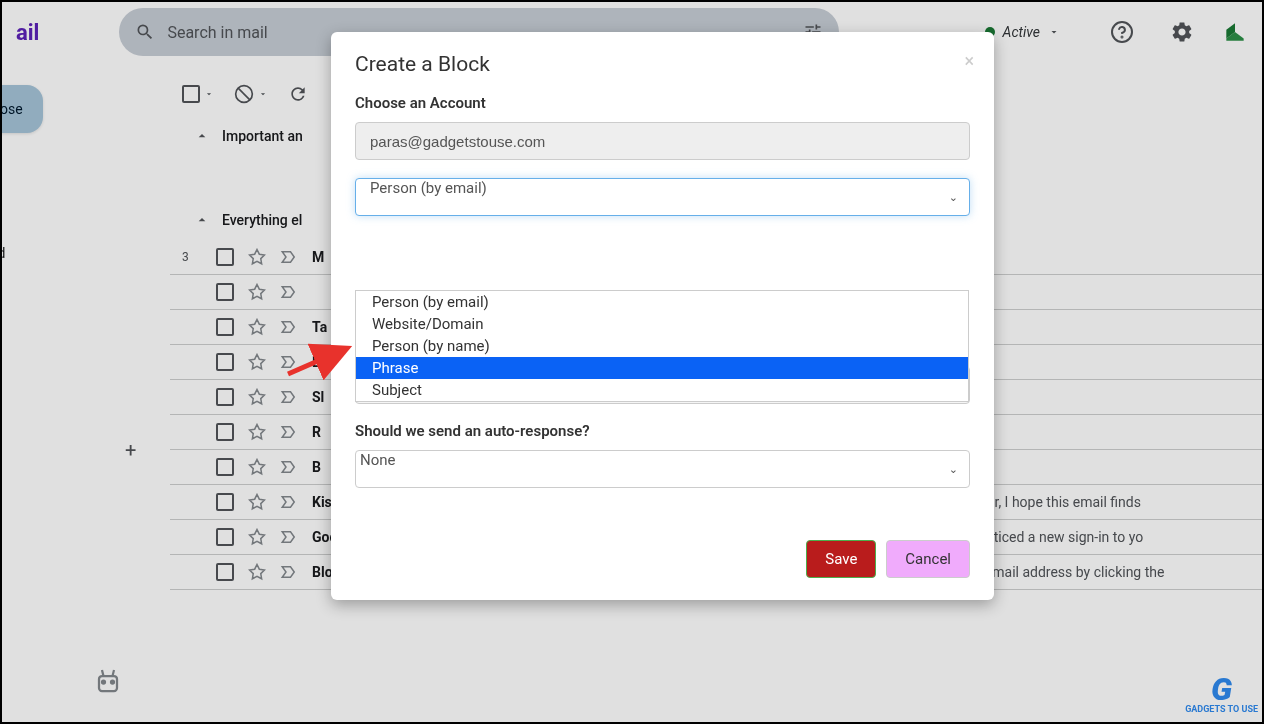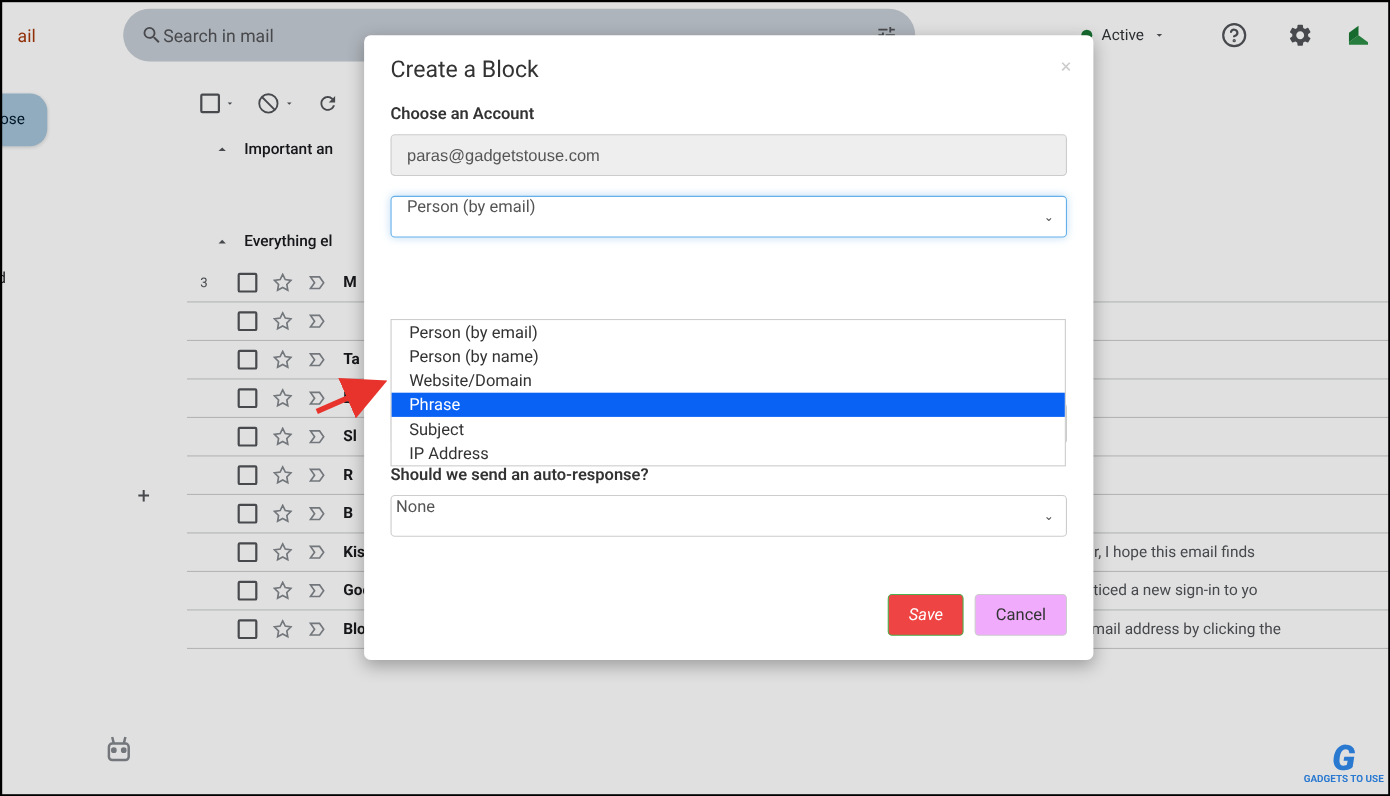--- a/index.html
+++ b/index.html
@@ -2,29 +2,29 @@
 <html><head>
   <meta charset="utf-8">
   <style>
     * { box-sizing: border-box; margin: 0; padding: 0; }
     body { font-family: 'Google Sans', Roboto, Arial, sans-serif; width: 1264px; height: 724px; overflow: hidden; position: relative; background: #fff; }
     
     
     .gmail-bg { position: absolute; top: 0; left: 0; width: 100%; height: 100%; filter: brightness(0.85); }
     
     .top-bar { display: flex; align-items: center; height: 64px; padding: 0 16px; gap: 20px; }
-    .logo-text { color: #c2410c; font-size: 16px; font-weight: 400; }
+    .logo-text { color: #6d28d9; font-size: 22px; font-weight: 700; }
     
     .search-container { flex: 1; max-width: 720px; margin-left: 60px; }
-    .search-box { display: flex; align-items: center; background: #eaf1fb; border-radius: 28px; height: 48px; padding: 0 16px; }
+    .search-box { display: flex; align-items: center; background: #eaf1fb; border-radius: 28px; height: 48px; padding: 0 16px; gap: 12px; }
     .search-placeholder { color: #5f6368; font-size: 16px; }
     
     .status-pill { display: flex; align-items: center; gap: 8px; padding: 6px 12px; border-radius: 20px; margin-left: auto; margin-right: 10px; }
     .status-dot { width: 10px; height: 10px; background: #1e8e3e; border-radius: 50%; }
-    .status-text { color: #3c4043; font-size: 14px; }
+    .status-text { color: #3c4043; font-size: 14px; font-style: italic; }
     
     .icon-btn { width: 40px; height: 40px; border-radius: 50%; display: flex; align-items: center; justify-content: center; color: #5f6368; cursor: pointer; }
     
     .compose-btn { position: absolute; left: -20px; top: 85px; background: #c2e7ff; padding: 16px 20px; border-radius: 16px; color: #001d35; font-size: 14px; box-shadow: 0 1px 3px rgba(0,0,0,0.12); }
     
     .main-area { position: absolute; left: 170px; top: 72px; right: 0; }
     .toolbar { display: flex; align-items: center; gap: 20px; padding: 12px 12px; }
     .checkbox-sq { width: 18px; height: 18px; border: 2px solid #5f6368; border-radius: 2px; }
     
     .section-header { display: flex; align-items: center; gap: 12px; padding: 12px 24px; color: #202124; font-weight: 500; font-size: 14px; }
@@ -53,21 +53,21 @@
     .form-select-plain { width: 100%; height: 38px; border: 1px solid #ccc; border-radius: 4px; padding: 0 4px; font-size: 15px; color: #555; background: #fff; appearance: none; }
     .select-wrapper { position: relative; }
     .select-arrow { position: absolute; right: 12px; top: 50%; transform: translateY(-50%); color: #555; pointer-events: none; font-size: 11px; }
     
     .dropdown-open { position: absolute; top: 258px; left: 24px; width: 614px; background: #fff; border: 1px solid #ccc; z-index: 10; }
     .dropdown-option { padding: 1px 16px; font-size: 15px; color: #333; cursor: pointer; line-height: 20px; }
     .dropdown-option.highlighted { background: #0a62f5; color: #fff; }
     
     .modal-footer { padding: 14px 24px 22px; text-align: right; }
     .btn { display: inline-block; padding: 9px 18px; border-radius: 4px; font-size: 15px; cursor: pointer; margin-left: 6px; }
-    .btn-save { background: #ef4444; color: #fff; border: 1px solid #4cae4c; font-style: italic; }
+    .btn-save { background: #b91c1c; color: #fff; border: 1px solid #4cae4c; }
     .btn-cancel { background: #f0abfc; color: #333; border: 1px solid #ccc; }
     
     
     .red-arrow { position: absolute; top: 342px; left: 283px; z-index: 20; pointer-events: none; }
     
     
     .watermark { position: absolute; bottom: 10px; right: 6px; color: #2979d1; font-size: 9px; font-weight: bold; text-align: center; line-height: 1; }
     .watermark-g { font-size: 32px; font-weight: 900; font-style: italic; }
     
     
@@ -336,25 +336,24 @@
       </div>
     </div>
   </div>
   <div class="modal-footer">
     <span class="btn btn-save">Save</span>
     <span class="btn btn-cancel">Cancel</span>
   </div>
 
   <div class="dropdown-open" id="dropdown-list">
       <div class="dropdown-option">Person (by email)</div>
+      <div class="dropdown-option">Website/Domain</div>
       <div class="dropdown-option">Person (by name)</div>
-      <div class="dropdown-option">Website/Domain</div>
       <div class="dropdown-option highlighted">Phrase</div>
       <div class="dropdown-option">Subject</div>
-      <div class="dropdown-option">IP Address</div>
     </div>
 </div>
 
 <svg class="red-arrow" width="75" height="40" viewBox="0 0 75 40">
   <defs>
     <marker id="arrowhead" markerWidth="8" markerHeight="8" refX="6" refY="4" orient="auto">
       <polygon points="0 0, 8 4, 0 8" fill="#e8322c"></polygon>
     </marker>
   </defs>
   <line x1="5" y1="32" x2="60" y2="8" stroke="#e8322c" stroke-width="5" marker-end="url(#arrowhead)"></line>

